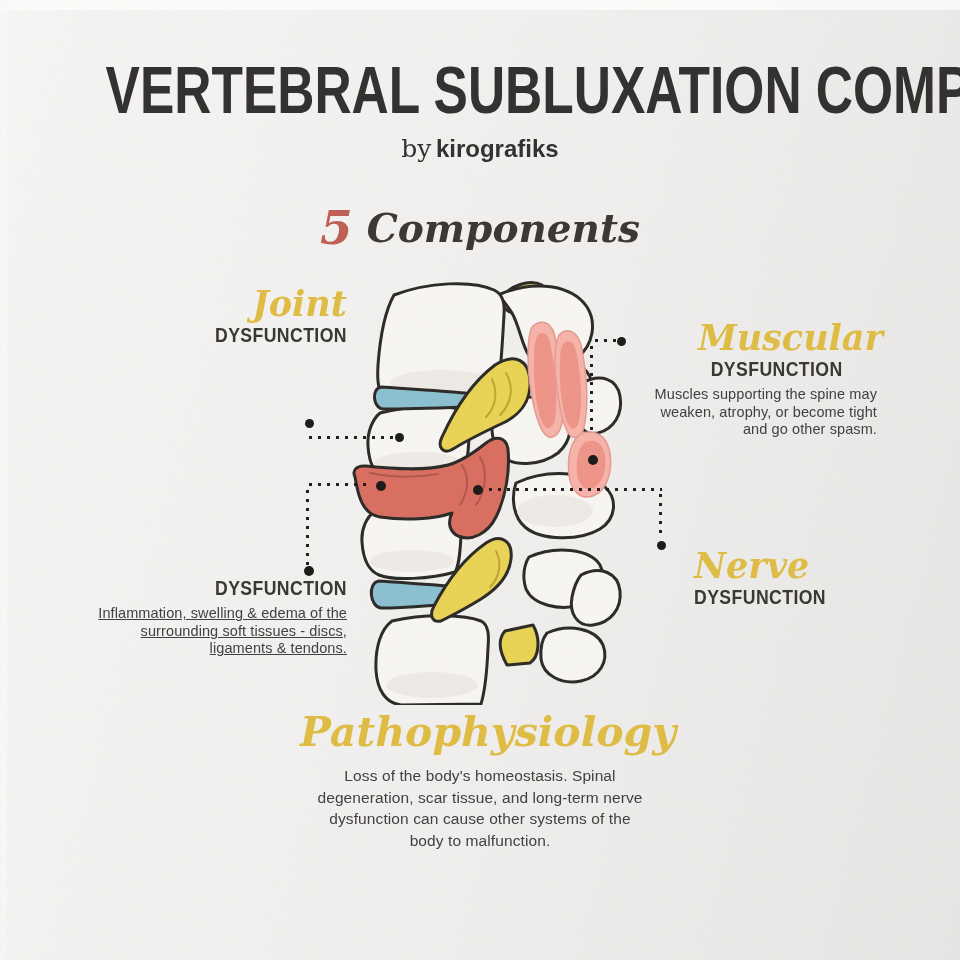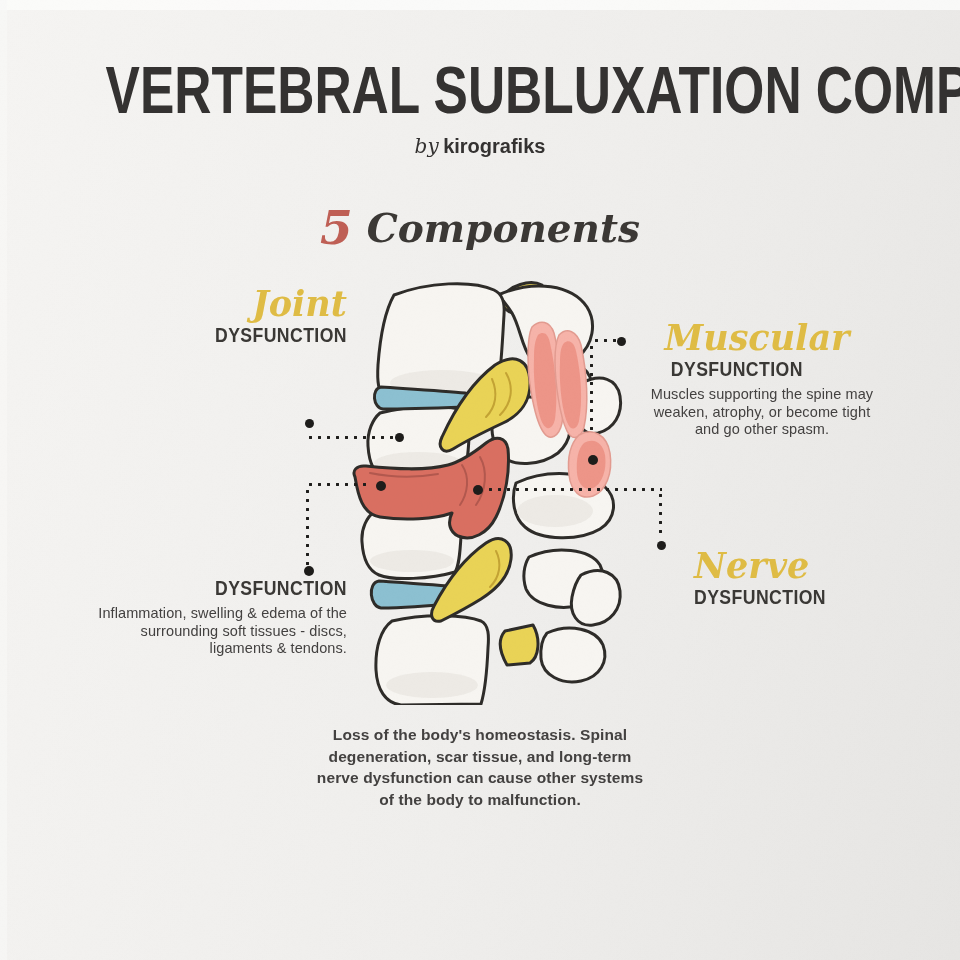--- a/index.html
+++ b/index.html
@@ -10,48 +10,48 @@
   }
   .strip-top{position:absolute;left:0;top:0;width:100%;height:10px;background:#fbfbfa;opacity:.85;}
   .strip-left{position:absolute;left:0;top:0;width:7px;height:100%;background:#f9f9f7;opacity:.6;}
 
   .title{
     position:absolute;left:0;top:52px;width:960px;text-align:center;white-space:nowrap;
     font-size:66px;font-weight:bold;color:var(--ink_title);letter-spacing:0px;
     transform:scaleX(.78);transform-origin:50% 50%;
   }
   .byline{position:absolute;left:0;top:134px;width:960px;text-align:center;color:var(--ink_title);}
-  .byline .by{font-family:"DejaVu Serif",serif;font-style:italic;font-size:20px;}
-  .byline .brand{font-weight:bold;font-size:20px;letter-spacing:0px;}
+  .byline .by{font-family:"DejaVu Serif",serif;font-size:25px;}
+  .byline .brand{font-weight:bold;font-size:24px;letter-spacing:0px;}
 
   .subtitle{position:absolute;left:0;top:200px;width:960px;text-align:center;}
   .subtitle .num{font-family:"DejaVu Serif",serif;font-style:italic;font-weight:bold;font-size:47px;color:var(--accent_red);vertical-align:middle;margin-right:14px;}
   .subtitle .word{font-family:"DejaVu Serif",serif;font-style:italic;font-weight:bold;font-size:39px;color:#3b3835;vertical-align:middle;}
 
   .script{font-family:"DejaVu Serif",serif;font-style:italic;font-weight:bold;font-size:35px;color:var(--accent_gold);line-height:1;}
   .dys{display:block;font-weight:bold;font-size:21px;color:var(--ink_heading);letter-spacing:.5px;transform:scaleX(.84);margin-top:2px;}
   .body-text{font-size:14.5px;line-height:17.6px;color:var(--ink_body);letter-spacing:.1px;margin-top:5px;}
 
   .block{position:absolute;}
   .b-joint{right:613px;top:286px;width:270px;text-align:right;}
   .b-joint .dys{transform-origin:100% 50%;}
   .b-joint .body-text{width:244px;margin-left:auto;}
-  .b-musc{left:631px;top:320px;width:252px;text-align:center;}
+  .b-musc{left:631px;top:320px;width:252px;text-align:right;}
   .b-musc .dys{transform-origin:0 50%;}
   .b-musc .body-text{width:230px;margin-left:16px;}
   .b-soft{right:613px;top:574px;width:282px;text-align:right;}
   .b-soft .dys{transform-origin:100% 50%;}
-  .b-soft .body-text{width:258px;margin-left:auto;}
+  .b-soft .body-text{width:258px;margin-left:auto;text-decoration:underline;}
   .b-nerve{left:614px;top:548px;width:276px;text-align:left;margin-left:44px;}
   .b-nerve .script,.b-nerve .dys{margin-left:36px;}
   .b-nerve .dys{transform-origin:0 50%;}
   .b-nerve .body-text{width:272px;text-align:center;}
   .b-patho{left:300px;top:712px;width:360px;text-align:center;}
   .b-patho .script{font-size:41px;}
-  .b-patho .body-text{width:334px;margin:12px auto 0;font-size:15.5px;line-height:21.5px;font-weight:bold;}
+  .b-patho .body-text{width:334px;margin:12px auto 0;font-size:15.5px;line-height:21.5px;}
 
   .dl-h{position:absolute;height:3px;background-image:radial-gradient(circle,var(--ink_dots) 1.4px,transparent 1.7px);background-size:9px 3px;background-repeat:repeat-x;}
   .dl-v{position:absolute;width:3px;background-image:radial-gradient(circle,var(--ink_dots) 1.4px,transparent 1.7px);background-size:3px 9px;background-repeat:repeat-y;}
   .bigdot{position:absolute;border-radius:50%;background:var(--ink_dots);}
 
   .bone{fill:var(--bone);stroke:var(--ink_outline);stroke-width:3;stroke-linejoin:round;}
   .disc{fill:var(--disc_blue);stroke:var(--ink_outline);stroke-width:3;stroke-linejoin:round;}
   .yel{fill:var(--process_yellow);stroke:var(--ink_outline);stroke-width:3;stroke-linejoin:round;}
   .yfold{fill:none;stroke:#c3a334;stroke-width:2;stroke-linecap:round;}
   .red{fill:var(--inflamed_red);stroke:var(--ink_outline);stroke-width:3;stroke-linejoin:round;}
@@ -162,20 +162,21 @@
     <span class="dys">DYSFUNCTION</span>
     <div class="body-text">Inflammation, swelling &amp; edema of the surrounding soft tissues - discs, ligaments &amp; tendons.</div>
   </div>
 
   <div class="block b-nerve">
     <span class="script">Nerve</span>
     <span class="dys">DYSFUNCTION</span>
   </div>
 
   <div class="block b-patho">
+    <span class="script">Pathophysiology</span>
     <div class="body-text">Loss of the body's homeostasis. Spinal degeneration, scar tissue, and long-term nerve dysfunction can cause other systems of the body to malfunction.</div>
   </div>
 
   <svg style="position:absolute;left:0;top:0;width:100%;height:100%;pointer-events:none;mix-blend-mode:multiply;opacity:.5">
     <filter id="grain">
       <feTurbulence type="fractalNoise" baseFrequency="0.9" numOctaves="2" stitchTiles="stitch"></feTurbulence>
       <feColorMatrix type="matrix" values="0 0 0 0 0.93  0 0 0 0 0.92  0 0 0 0 0.91  0 0 0 0.14 0"></feColorMatrix>
     </filter>
     <rect width="100%" height="100%" filter="url(#grain)"></rect>
   </svg>

